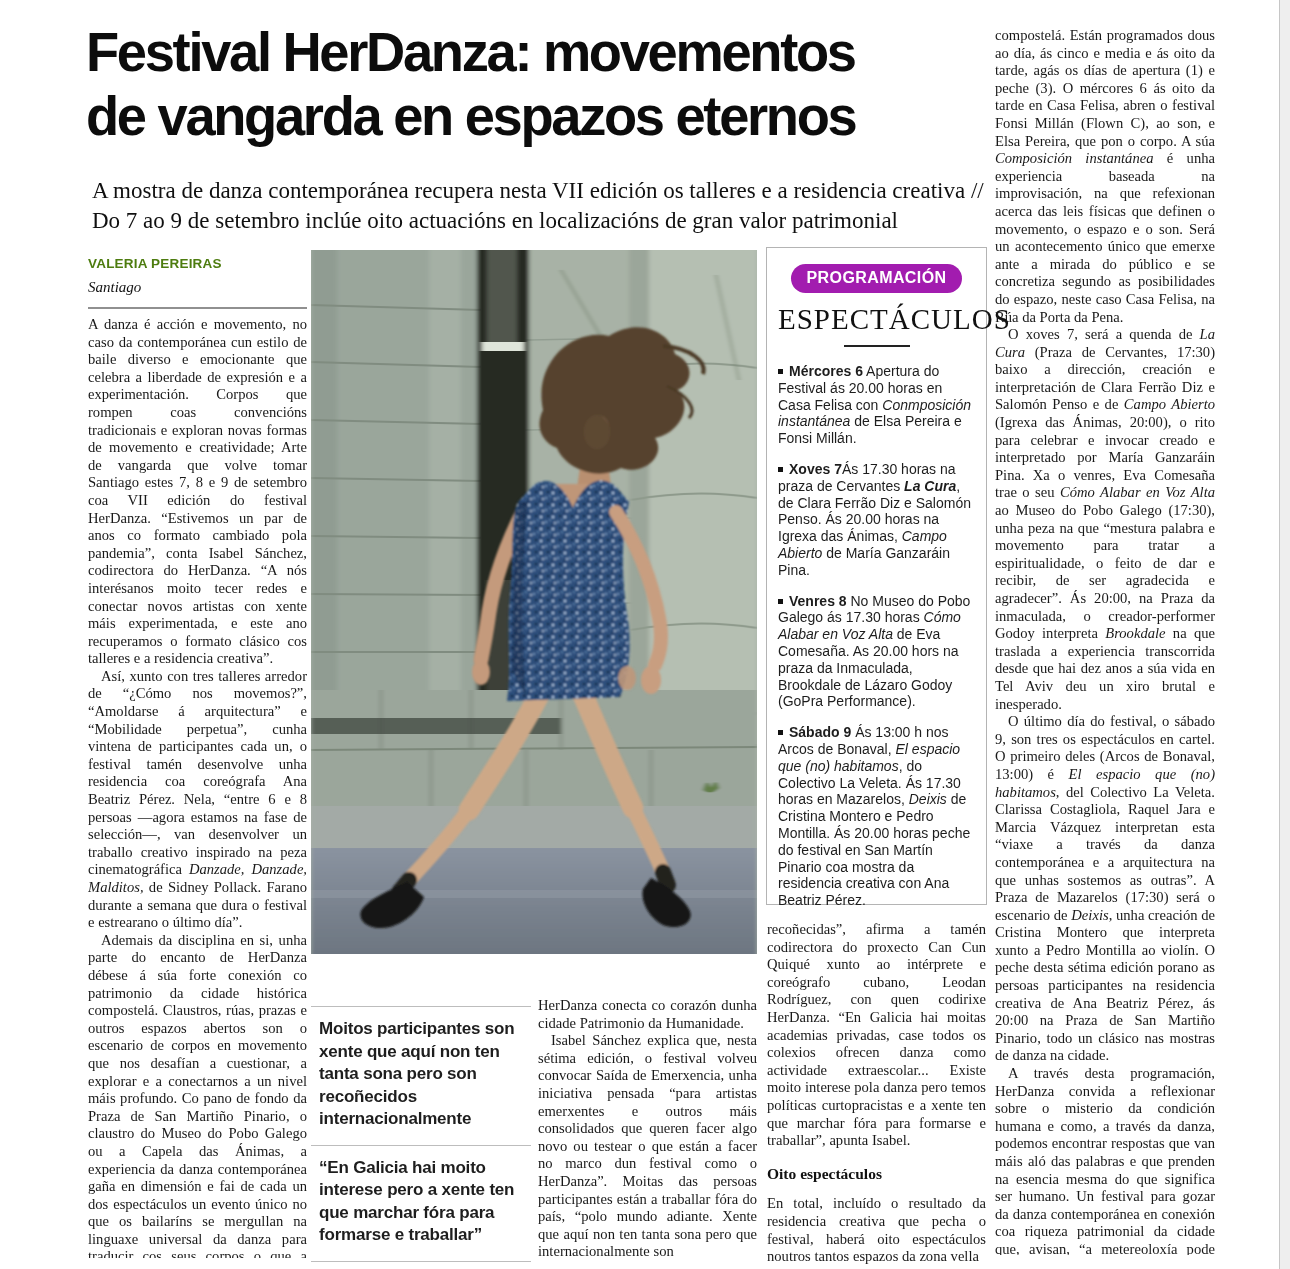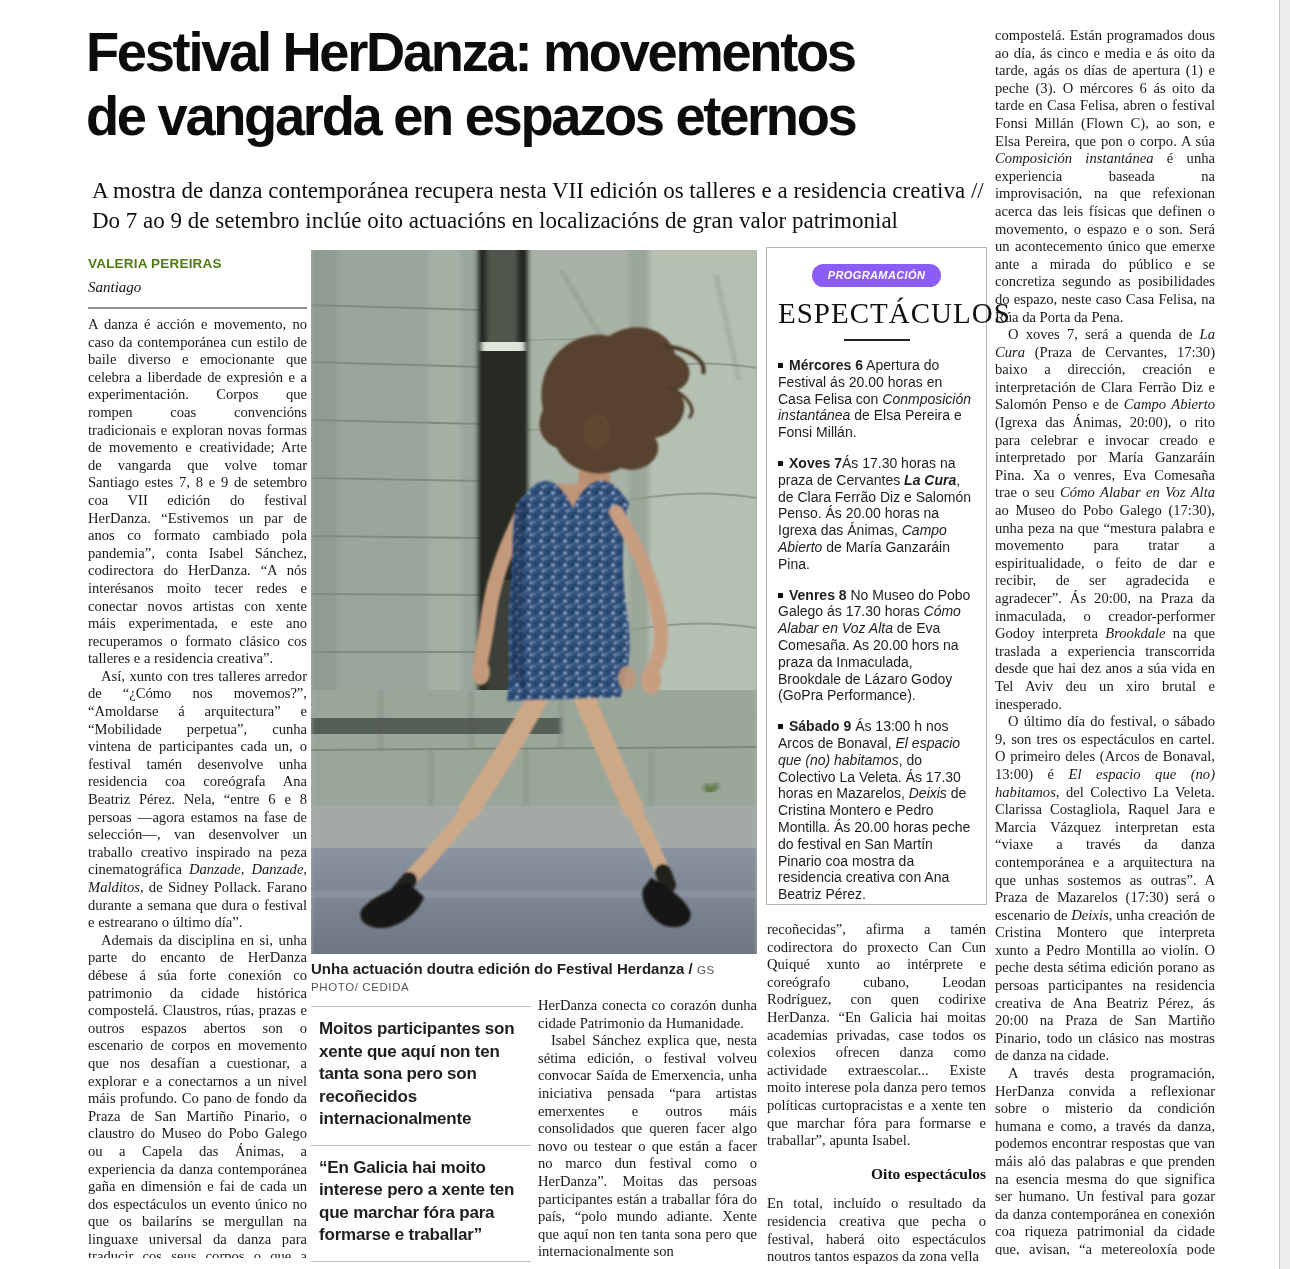--- a/index.html
+++ b/index.html
@@ -23,42 +23,42 @@
 
   
   .col{position:absolute;width:219px;font-size:14.6px;line-height:17.6px;
        text-align:justify;overflow:hidden;color:#191919;}
   .col p{margin:0;}
   .col p.ind{text-indent:13px;}
   .col1{left:88px;top:316px;height:942px;}
   .col3{left:538px;top:997px;height:268px;}
   .col4{left:767px;top:921px;height:347px;}
   .col5{left:995px;top:27px;width:220px;height:1228px;}
-  .crosshead{font-size:15.5px;font-weight:bold;margin:15px 0 13px;text-align:right;color:#111;}
+  .crosshead{font-size:15.5px;font-weight:bold;margin:15px 0 13px;text-align:left;color:#111;}
 
   
   .photo{position:absolute;left:311px;top:250px;width:446px;height:704px;margin:0;overflow:hidden;background:#a9b3a8;}
   .photo svg{display:block;}
 
   .caption{position:absolute;left:311px;top:960px;width:452px;
            font-family:"Liberation Sans",sans-serif;font-size:15px;font-weight:bold;color:#1f1f1f;}
   .cap-credit{font-weight:normal;font-size:11.5px;color:#555;letter-spacing:.6px;}
 
   
   .quotes{position:absolute;left:311px;top:1006px;width:220px;height:260px;overflow:hidden;}
   .q-rule{border-top:1px solid #bdbdbd;}
   .quote{font-family:"Liberation Sans",sans-serif;font-weight:bold;font-size:17px;
          line-height:22.5px;color:#1e1e1e;margin:11px 8px 14px;letter-spacing:-.2px;}
 
   
   .progbox{position:absolute;left:766px;top:247px;width:221px;height:658px;
            border:1px solid #b4b4b4;box-sizing:border-box;padding:16px 11px 10px;
            font-family:"Liberation Sans",sans-serif;text-align:center;background:#fff;}
-  .badge{display:inline-block;background:#8b5cf6;color:#fff;font-weight:bold;font-size:11px;
-         letter-spacing:.4px;padding:5px 16px 6px;border-radius:15px;font-style:italic;}
+  .badge{display:inline-block;background:#a21caf;color:#fff;font-weight:bold;font-size:16px;
+         letter-spacing:.4px;padding:5px 16px 6px;border-radius:15px;}
   .progtitle{font-family:"Liberation Serif",serif;font-weight:normal;font-size:29px;
              letter-spacing:1px;margin:10px 0 0;color:#111;}
   .title-rule{width:66px;border-top:2px solid #222;margin:9px auto 16px;}
   .items{text-align:left;font-size:14px;line-height:16.8px;color:#1d1d1d;}
   .prog-item{margin-bottom:14px;}
   .bullet{display:inline-block;width:5px;height:5px;background:#111;margin-right:6px;vertical-align:2px;}
 
   .st-b{font-weight:bold;}
   .st-i{font-style:italic;}
 
@@ -196,24 +196,20 @@
 
         <path d="M232,160 C222,112 262,78 298,86 C330,66 360,84 364,104 C386,114 380,136 366,140 C384,158 366,184 344,188 C356,206 332,226 310,218 C286,232 254,218 246,198 C230,192 224,176 232,160 Z" fill="#57432e"></path>
         <path d="M352,96 C380,98 396,112 392,124" stroke="#4b3a28" stroke-width="4" fill="none"></path>
         <path d="M356,136 C378,146 386,160 378,168" stroke="#4b3a28" stroke-width="3" fill="none"></path>
         <ellipse cx="286" cy="182" rx="13" ry="17" fill="#c39a7e"></ellipse>
         <path d="M270,160 C290,158 306,176 300,196 C288,206 272,200 266,186 Z" fill="#57432e" opacity="0.95"></path>
       </g>
     </svg>
   </figure>
 
-  <div class="caption">
-    <span class="cap-main">Unha actuación doutra edición do Festival Herdanza /</span>
-    <span class="cap-credit">GS PHOTO/ CEDIDA</span>
-  </div>
 
   <aside class="quotes">
     <div class="q-rule"></div>
     <p class="quote">Moitos participantes son xente que aquí non ten tanta sona pero son recoñecidos internacionalmente</p>
     <div class="q-rule"></div>
     <p class="quote">“En Galicia hai moito interese pero a xente ten que marchar fóra para formarse e traballar”</p>
     <div class="q-rule"></div>
   </aside>
 
   <section class="col col3">

